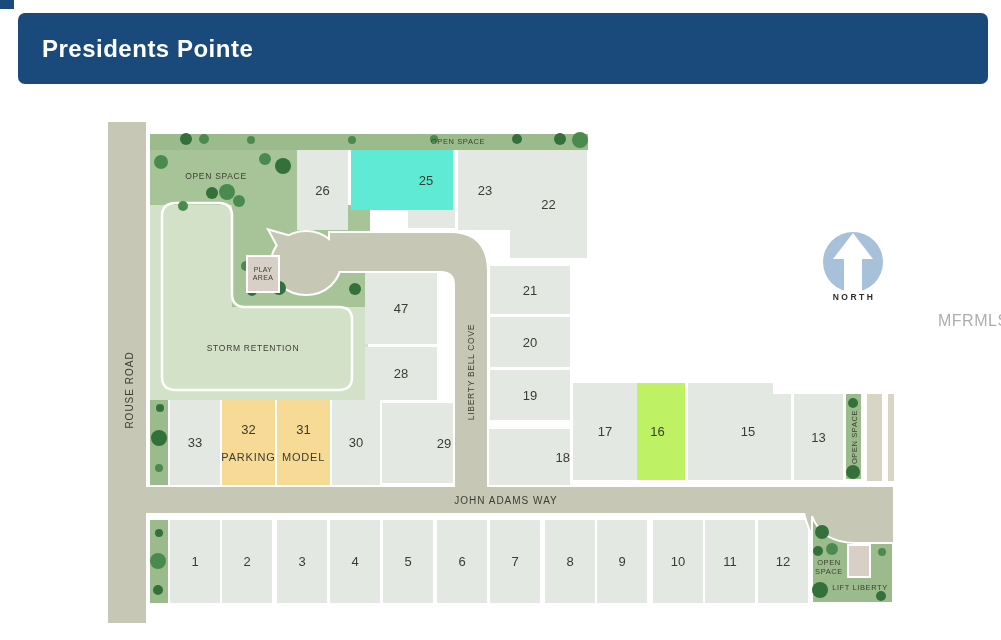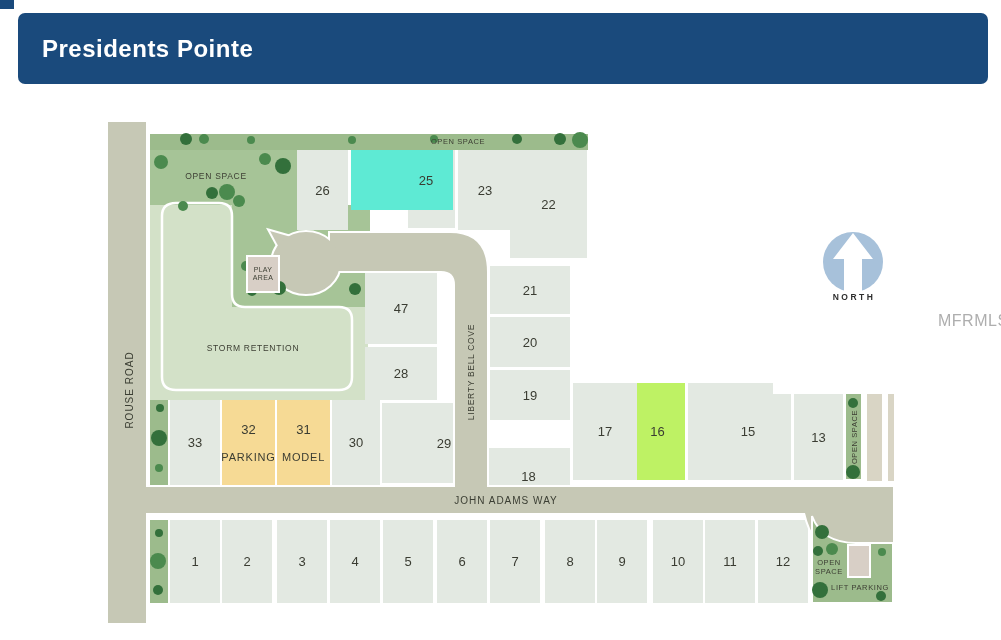--- a/index.html
+++ b/index.html
@@ -94,21 +94,21 @@
       </div>
       <div class="lot" style="left: 688px; top: 383px; width: 50px; height: 97px; background: rgb(227, 233, 226); padding-left: 35px;">
         <div class="num">15</div>
       </div>
       <div class="lot" style="left: 630px; top: 383px; width: 55px; height: 97px; background: #bef264;">
         <div class="num">16</div>
       </div>
       <div class="lot" style="left: 573px; top: 383px; width: 64px; height: 97px; background: rgb(227, 233, 226);">
         <div class="num">17</div>
       </div>
-      <div class="lot" style="left: 487px; top: 448px; width: 83px; height: 57px; background: rgb(227, 233, 226);">
+      <div class="lot" style="left: 487px; top: 429px; width: 83px; height: 57px; background: rgb(227, 233, 226); align-items: flex-end;">
         <div class="num">18</div>
       </div>
       <div class="lot" style="left: 490px; top: 370px; width: 80px; height: 50px; background: rgb(227, 233, 226);">
         <div class="num">19</div>
       </div>
       <div class="lot" style="left: 490px; top: 317px; width: 80px; height: 50px; background: rgb(227, 233, 226);">
         <div class="num">20</div>
       </div>
       <div class="lot" style="left: 490px; top: 266px; width: 80px; height: 48px; background: rgb(227, 233, 226);">
         <div class="num">21</div>
@@ -221,16 +221,16 @@
   </div>
 
   <div class="lbl c tiny" style="left:458px;top:141px;">OPEN SPACE</div>
   <div class="lbl c small" style="left:216px;top:176px;">OPEN SPACE</div>
   <div class="lbl c small" style="left:253px;top:348px;">STORM RETENTION</div>
   <div class="lbl vert street" style="left:129px;top:390px;">ROUSE ROAD</div>
   <div class="lbl vert small" style="left:471px;top:372px;">LIBERTY BELL COVE</div>
   <div class="lbl c street" style="left:506px;top:500px;">JOHN ADAMS WAY</div>
   <div class="lbl vert tiny" style="left:854px;top:437px;">OPEN SPACE</div>
   <div class="lbl c tiny" id="os-br-label" style="left:829px;top:567px;">OPEN<br>SPACE</div>
-  <div class="lbl c tiny" style="left:860px;top:587px;">LIFT PARKING</div>
+  <div class="lbl c tiny" style="left:860px;top:587px;">LIFT LIBERTY</div>
   <div class="lbl c" id="north-label" style="left:854px;top:297px;">NORTH</div>
   <div class="abs" id="watermark" style="left:938px;top:312px;">MFRMLS</div>
 </div>
 
 </body></html>

